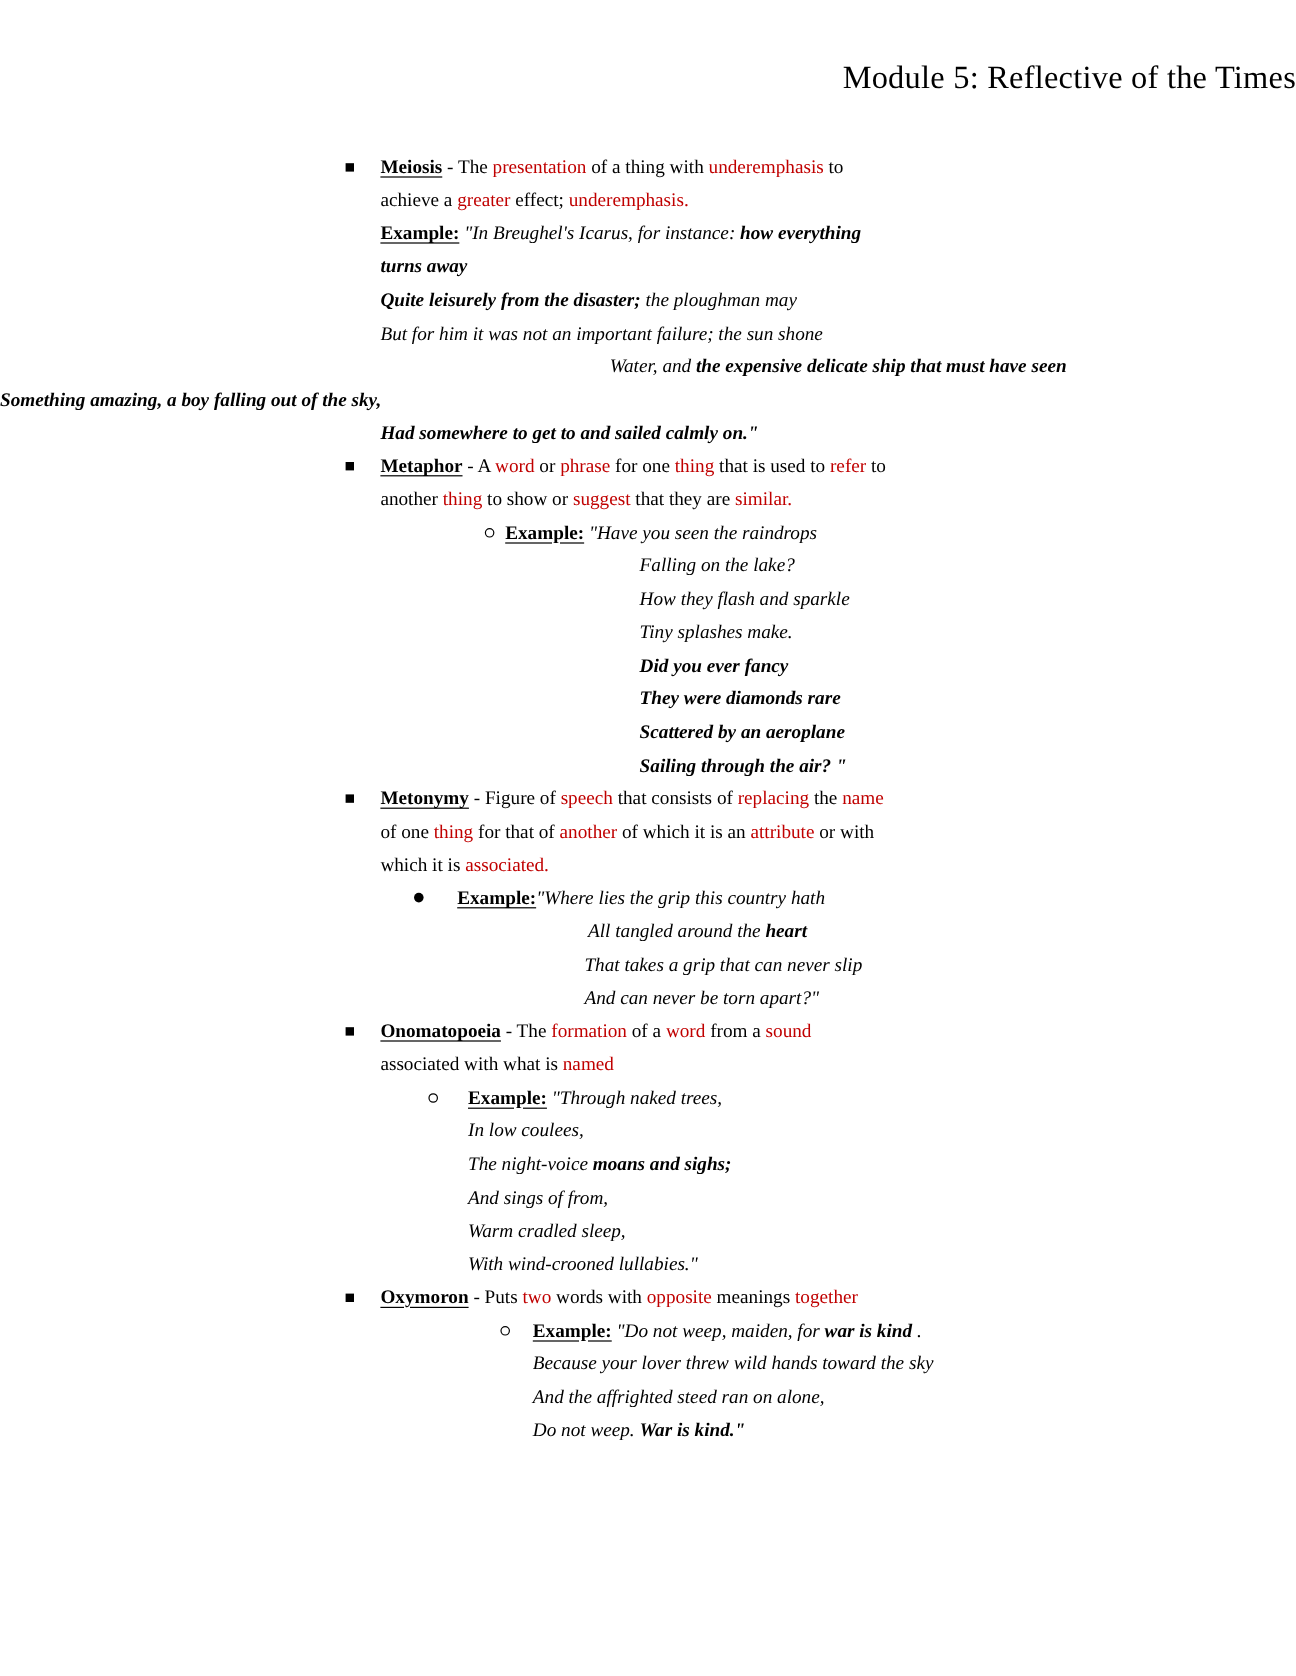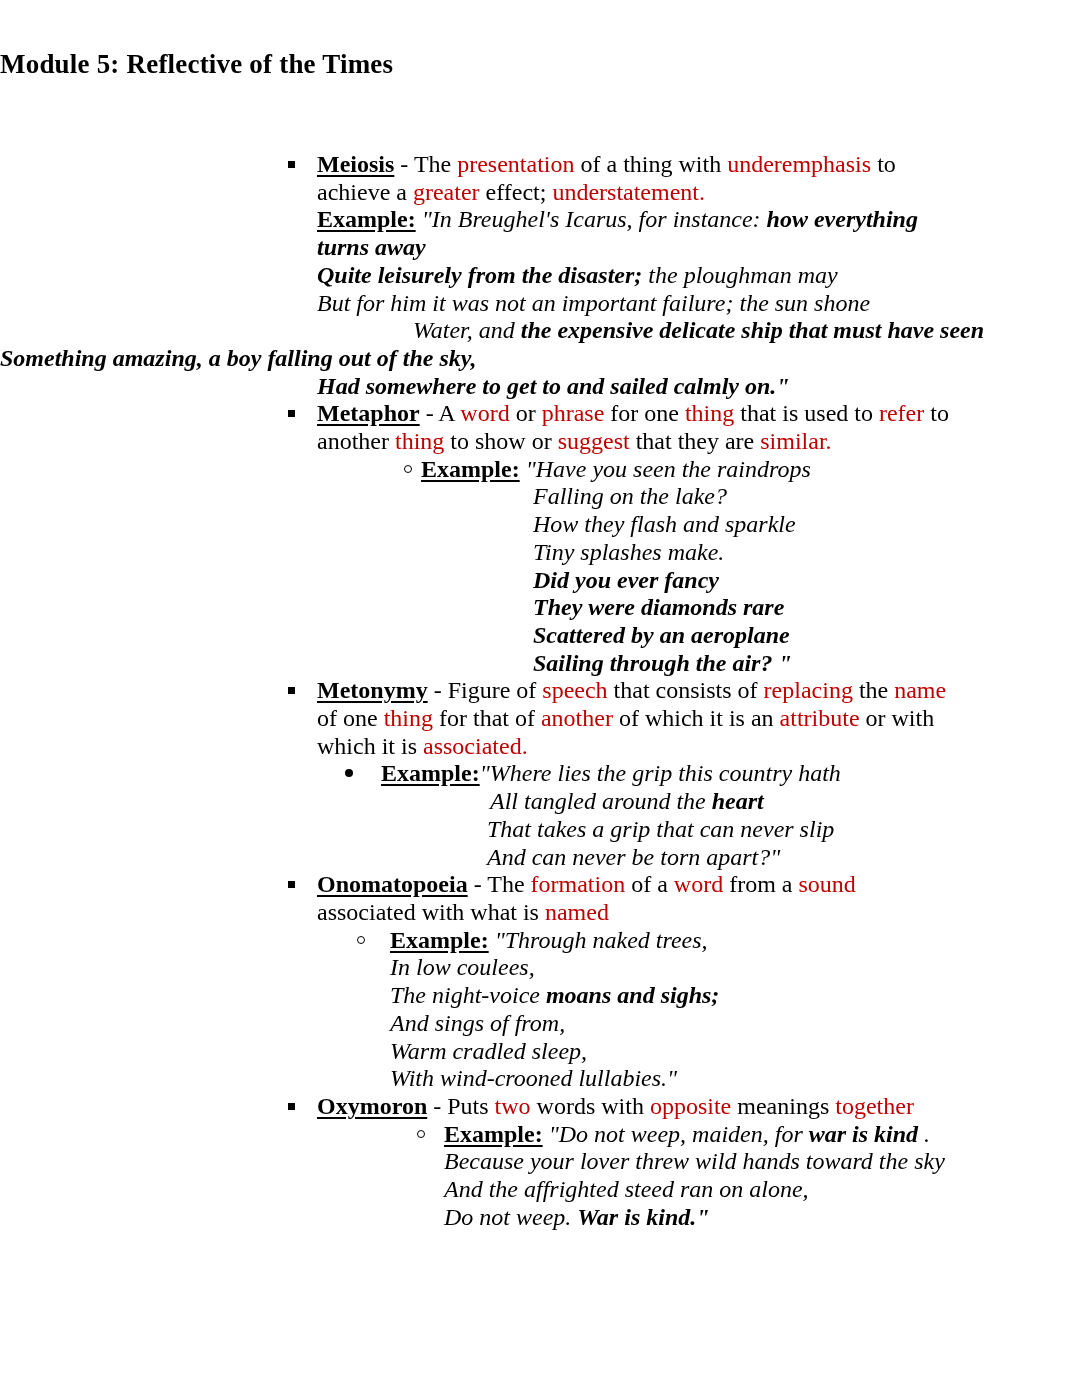--- a/index.html
+++ b/index.html
@@ -9,46 +9,46 @@
     width:1080px; height:1397px;
     background:var(--paper);
     color:var(--ink);
     font-family:"Liberation Serif", "DejaVu Serif", serif;
     overflow:hidden;
   }
   .page { width:1080px; height:1397px; position:relative; }
   h1.doc-title {
     margin:46px 0 0 0;
     font-size:27px; line-height:36px;
-    text-align:left; font-weight:700;
+    text-align:right; font-weight:400;
     letter-spacing:0.2px;
   }
   .doc-body {
-    margin-top:69px;
-    font-size:24px;
+    margin-top:44px;
+    font-size:16px;
     line-height:27.7px;
   }
   .line { position:relative; min-height:27.7px; white-space:pre-wrap; }
   .seg.b { font-weight:700; }
   .seg.i { font-style:italic; }
   .seg.u { text-decoration:underline; text-underline-offset:3px; }
   .seg.r { color:var(--red); }
   .bullet { position:absolute; display:inline-block; }
   .bullet.square { width:7px; height:7px; background:#000; top:10px; }
   .bullet.circle-open { width:8px; height:8px; border:1.5px solid #000; border-radius:50%; top:9px; background:transparent; }
   .bullet.circle-filled { width:8px; height:8px; background:#000; border-radius:50%; top:9px; }
 </style>
 </head>
 <body>
 
 <div class="page">
   <h1 class="doc-title">Module 5: Reflective of the Times</h1>
   <div class="doc-body">
       <div class="line" style="padding-left: 317px;"><span class="bullet square" style="left: 288px;"></span><span class="seg b u">Meiosis</span><span class="seg "> - The </span><span class="seg r">presentation</span><span class="seg "> of a thing with </span><span class="seg r">underemphasis</span><span class="seg "> to</span></div>
-      <div class="line" style="padding-left: 317px;"><span class="seg ">achieve a </span><span class="seg r">greater</span><span class="seg "> effect; </span><span class="seg r">understatement.</span></div>
+      <div class="line" style="padding-left: 317px;"><span class="seg ">achieve a </span><span class="seg r">greater</span><span class="seg "> effect; </span><span class="seg r">underemphasis.</span></div>
       <div class="line" style="padding-left: 317px;"><span class="seg b u">Example:</span><span class="seg i"> "In Breughel's Icarus, for instance: </span><span class="seg b i">how everything</span></div>
       <div class="line" style="padding-left: 317px;"><span class="seg b i">turns away</span></div>
       <div class="line" style="padding-left: 317px;"><span class="seg b i">Quite leisurely from the disaster;</span><span class="seg i"> the ploughman may</span></div>
       <div class="line" style="padding-left: 317px;"><span class="seg i">But for him it was not an important failure; the sun shone</span></div>
       <div class="line" style="padding-left: 317px; text-align: center;"><span class="seg i">Water, and </span><span class="seg b i">the expensive delicate ship that must have seen</span></div>
       <div class="line" style=""><span class="seg b i">Something amazing, a boy falling out of the sky,</span></div>
       <div class="line" style="padding-left: 317px;"><span class="seg b i">Had somewhere to get to and sailed calmly on."</span></div>
       <div class="line" style="padding-left: 317px;"><span class="bullet square" style="left: 288px;"></span><span class="seg b u">Metaphor</span><span class="seg "> - A </span><span class="seg r">word</span><span class="seg "> or </span><span class="seg r">phrase</span><span class="seg "> for one </span><span class="seg r">thing</span><span class="seg "> that is used to </span><span class="seg r">refer</span><span class="seg "> to</span></div>
       <div class="line" style="padding-left: 317px;"><span class="seg ">another </span><span class="seg r">thing</span><span class="seg "> to show or </span><span class="seg r">suggest</span><span class="seg "> that they are </span><span class="seg r">similar.</span></div>
       <div class="line" style="padding-left: 421px;"><span class="bullet circle-open" style="left: 404px;"></span><span class="seg b u">Example:</span><span class="seg i"> "Have you seen the raindrops</span></div>

